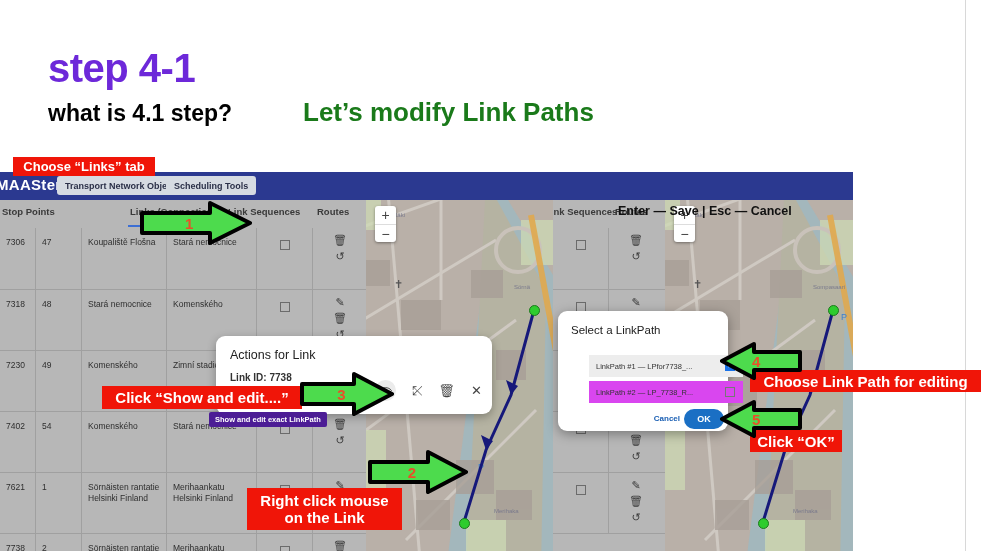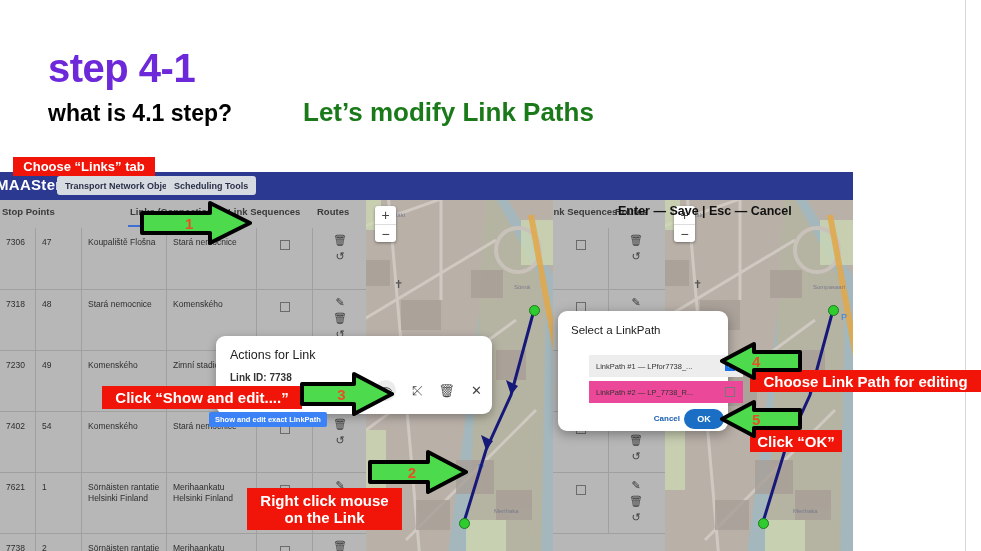--- a/index.html
+++ b/index.html
@@ -70,32 +70,32 @@
 
   
   .actions-pop{ position:absolute; left:216px; top:336px; width:276px; height:78px;
     background:#fff; border-radius:9px; box-shadow:0 3px 10px rgba(0,0,0,.3); z-index:20; }
   .actions-title{ position:absolute; left:14px; top:12px; font-size:12.5px; color:#222; }
   .actions-linkid{ position:absolute; left:14px; top:36px; font-size:10px; font-weight:bold; color:#333;text-align:right; }
   .actions-icons{ position:absolute; right:10px; top:44px; display:flex; gap:16px; align-items:center; }
   .actions-icons .ai{ font-size:13px; color:#444; }
   .eye-ring{ width:21px; height:21px; border-radius:50%; background:#ebebeb;
      display:flex; align-items:center; justify-content:center; }
-  .tooltip{ position:absolute; left:209px; top:412px; background:#3b82f6; color:#fff;
+  .tooltip{ position:absolute; left:209px; top:412px; background:#4c1d95; color:#fff;
      font-size:7.5px; font-weight:bold; padding:3px 6px; border-radius:2px; z-index:21;
      white-space:nowrap; }
 
   
   .lp-dialog{ position:absolute; left:558px; top:311px; width:170px; height:120px;
     background:#fff; border-radius:9px; box-shadow:0 3px 12px rgba(0,0,0,.35); z-index:20;padding-left:36px; }
   .lp-title{ position:absolute; left:13px; top:13px; font-size:11.5px; color:#222; }
   .lp-opt{ position:absolute; left:8px; width:154px; height:22px; display:flex;
      align-items:center; justify-content:space-between; padding:0 8px 0 7px; font-size:7.5px; color:#333;margin-left:23px; }
   .lp-opt.o1{ top:44px; background:#ededed; }
-  .lp-opt.o2{ top:70px; background:#ec4899; }
+  .lp-opt.o2{ top:70px; background:#d946ef; }
   .lp-chk{ width:10px; height:10px; border:1px solid #777; }
   .lp-chk.on{ background:#1a73e8; border-color:#1a73e8; color:#fff; font-size:8px;
      display:flex; align-items:center; justify-content:center; line-height:1; }
   .lp-cancel{ position:absolute; right:48px; bottom:8px; font-size:8px; font-weight:bold; color:#1a5fb4;margin-left:41px; }
   .lp-ok{ position:absolute; right:4px; bottom:2px; width:40px; height:20px; border-radius:11px;
      background:#1a6fc4; color:#fff; font-size:9px; font-weight:bold;
      display:flex; align-items:center; justify-content:center; }
 
   
   .red-lab{ position:absolute; background:#f01508; color:#fff; font-weight:bold;

